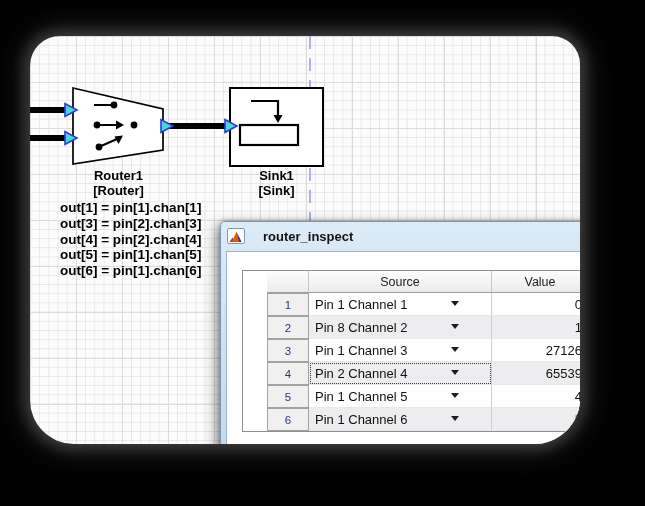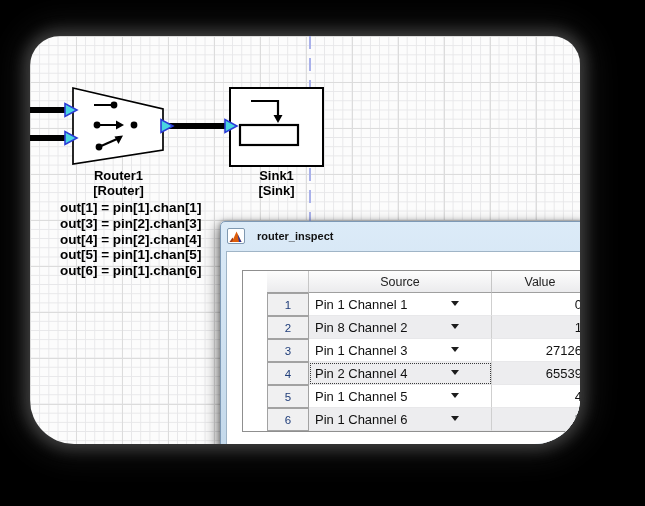--- a/index.html
+++ b/index.html
@@ -38,21 +38,21 @@
     box-shadow:-3px 4px 14px rgba(0,0,0,.5),0 0 4px rgba(0,0,0,.3);
   }
   .title-bar{
     position:absolute;left:0;top:0;right:0;height:28px;display:flex;align-items:center;
     padding-left:6px;
   }
   .app-icon{
     width:18px;height:16px;background:#fff;border:1px solid #7f98b0;border-radius:2px;
     display:flex;align-items:flex-end;justify-content:center;box-sizing:border-box;
   }
-  .title-text{margin-left:12px;font-size:11px;font-weight:600;color:#121212;}
+  .title-text{margin-left:18px;font-size:13px;font-weight:600;color:#121212;}
   .dialog-content{
     position:absolute;left:5px;top:29px;width:368px;height:210px;
     background:#fff;border:1px solid #9fb4c6;box-sizing:border-box;
   }
   
   .inspect-table{
     position:absolute;left:15px;top:18px;
     display:grid;grid-template-columns:42px 183px 97px;
     grid-auto-rows:23px;grid-template-rows:22px;
     border:1px solid #8f8f8f;background:#fff;

